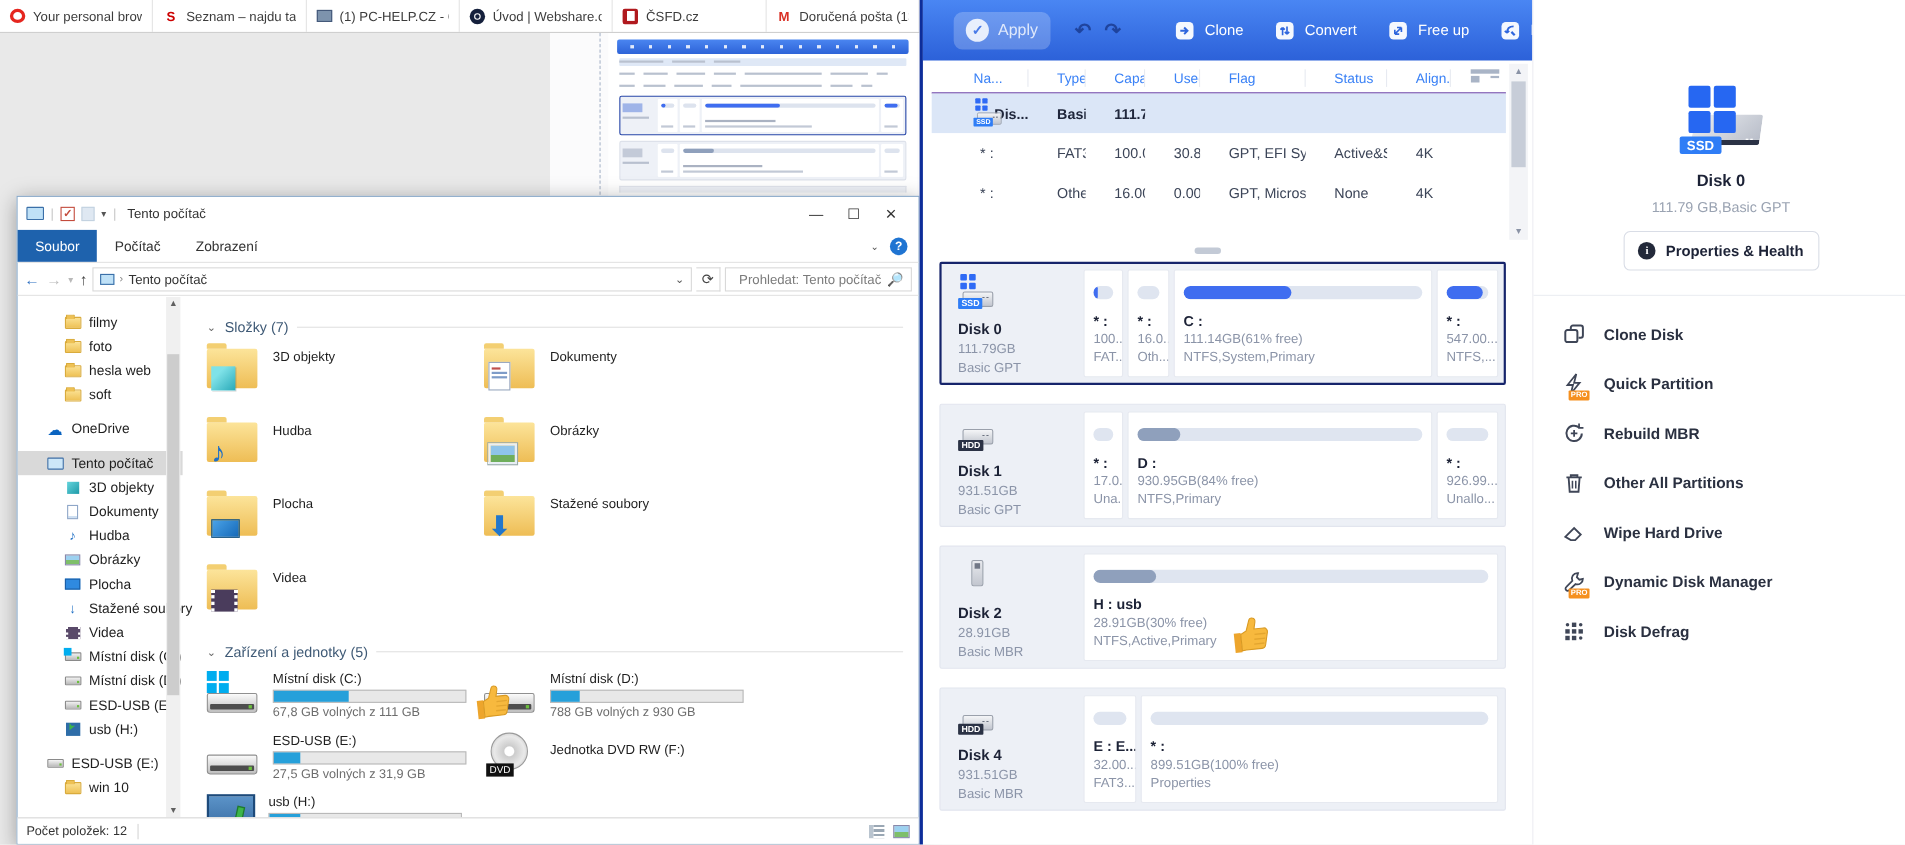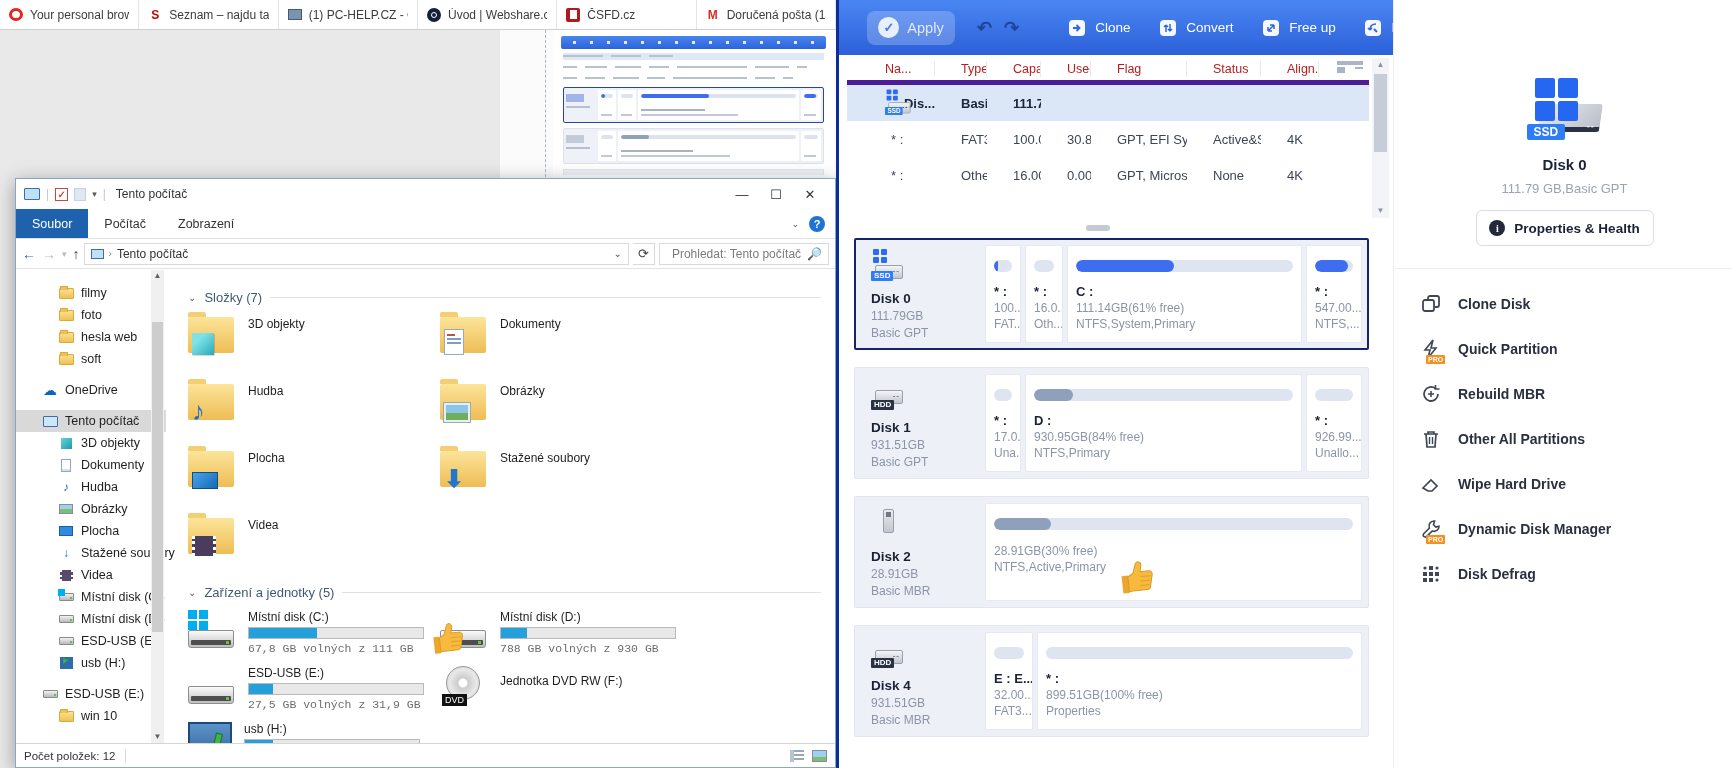--- a/index.html
+++ b/index.html
@@ -114,21 +114,21 @@
   .ovl-img { width:26px; height:19px; border:2px solid #e8eef5; background:linear-gradient(#8fc4ea 55%, #6fae5c 45%); box-shadow:0 0 0 1px #9aa; }
   .ovl-mon { width:26px; height:17px; background:linear-gradient(135deg,#4aa3e8,#1669b8); border:1px solid #11507e; }
   .ovl-down { color:#2277cc; font-size:24px; font-weight:bold; line-height:20px; }
   .ovl-film { width:24px; height:20px; background:#4a3c5c; border-left:3px dotted #fff; border-right:3px dotted #fff; }
   .ftile .flabel { margin-top:2px; }
   .dtile { display:flex; gap:12px; height:56px; cursor:default; }
   .dtile .dinfo { display:flex; flex-direction:column; gap:3px; min-width:0; }
   .dtile .dname { white-space:nowrap; }
   .dbar { width:176px; height:12px; border:1px solid #b9b9b9; background:#e8e8e8; }
   .dbar i { display:block; height:100%; background:#26a0da; }
-  .dsize { color:#6d6d6d; font-size:11.5px;font-family:Liberation Mono, monospace; }
+  .dsize { color:#6d6d6d; font-size:11.5px; }
   .hdd-ico { width:48px; height:44px; position:relative; flex:0 0 48px; }
   .hdd-body { position:absolute; left:0; bottom:6px; width:46px; height:18px; background:linear-gradient(#fafafa,#bfbfbf); border:1px solid #8f8f8f; border-radius:2px 2px 3px 3px; }
   .hdd-body::after { content:""; position:absolute; left:2px; right:2px; bottom:2px; height:5px; background:#4d4d4d; border-radius:1px; }
   .hdd-body::before { content:""; position:absolute; right:4px; bottom:3px; width:3px; height:3px; background:#6cbf3e; z-index:2; }
   .winflag { position:absolute; left:0; top:0; width:21px; height:21px; display:grid; grid-template-columns:9px 9px; grid-template-rows:9px 9px; gap:2px; }
   .winflag i { background:#00adef; display:block; }
   .dvd-ico { width:48px; height:44px; position:relative; flex:0 0 48px; }
   .dvd-disc { position:absolute; left:6px; top:0; width:34px; height:34px; border-radius:50%; background:radial-gradient(circle at 50% 50%, #fff 0 4px, #ccc 5px, #e9e9e9 60%, #b5b5b5); border:1px solid #9a9a9a; }
   .dvd-badge { position:absolute; left:2px; bottom:4px; background:#111; color:#fff; font-size:9px; padding:1px 3px; }
   .usb-ico { width:44px; height:44px; background:linear-gradient(#5b93c8,#2d5f96); border:2px solid #1d4a7a; position:relative; flex:0 0 44px; }
@@ -145,21 +145,21 @@
   .ptoolbar { position:absolute; left:0; top:0; right:0; height:55px; background:linear-gradient(180deg,#4a86f3,#2c61d9); display:flex; align-items:center; }
   .apply-btn { margin-left:28px; width:88px; height:34px; border-radius:8px; background:rgba(255,255,255,.22); display:flex; align-items:center; justify-content:center; gap:8px; color:rgba(255,255,255,.8); font-size:14.5px; cursor:default; }
   .apply-check { width:21px; height:21px; border-radius:50%; background:rgba(255,255,255,.85); color:#4a7be8; font-size:13px; font-weight:bold; display:flex; align-items:center; justify-content:center; }
   .undoredo { display:flex; gap:12px; margin-left:22px; font-size:18px; font-weight:bold; color:rgba(8,28,96,.55); }
   .ptools { flex:1; display:flex; justify-content:space-between; margin:0 36px 0 48px; }
   .ptool { display:flex; align-items:center; gap:8px; color:#fff; font-size:13.5px; cursor:default; white-space:nowrap; }
   .ptool svg { display:block; }
 
   .ptable { position:absolute; left:8px; top:58px; width:522px; }
   .prow { display:grid; grid-template-columns:88px 52px 54px 50px 96px 74px 58px 1fr; align-items:center; height:36px; font-size:13px; color:#3c4558; }
-  .prow.head { height:27px; font-size:12.5px; color:#b91c1c; border-bottom:5px solid #4c1d95; }
+  .prow.head { height:27px; font-size:12.5px; color:#3b82f6; border-bottom:1px solid #4c1d95; }
   .prow.head > div { border-right:1px solid #e7eaf1; padding-left:26px; height:16px; line-height:16px; }
   .prow.head > div:first-child { padding-left:38px; }
   .prow.head > div:last-child { border-right:none; }
   .prow .c-name { padding-left:38px; display:flex; align-items:center; gap:6px; }
   .prow > div { padding-left:26px; white-space:nowrap; overflow:hidden; }
   .prow > div.c-name { padding-left:38px; }
   .prow.selrow { background:#dbe6f7; }
   .layout-ico { justify-self:end; margin-right:6px; width:18px; height:12px; border-top:4px solid #a9b4c6; position:relative; }
   .layout-ico::after { content:""; position:absolute; left:0; top:2px; width:8px; height:6px; background:#a9b4c6; }
   .layout-ico::before { content:""; position:absolute; right:0; top:2px; width:8px; height:2px; background:#a9b4c6; }
@@ -857,20 +857,21 @@
         <div class="info">
           <span class="mico"><span class="stick"></span></span>
           <div class="dkname">Disk 2</div>
           <div class="dksize">28.91GB</div>
           <div class="dkscheme">Basic MBR</div>
         </div>
         <div class="pcell wflex">
           <div class="bar bar-gray">
               <i style="width:16%"></i>
             </div>
+          <div class="plabel">H : usb</div>
           <div class="psize">28.91GB(30% free)</div>
           <div class="pfs">NTFS,Active,Primary</div>
         </div>
       </div>
 
       <div class="dbox">
         <div class="info">
           <span class="mico"><span class="body" style="bottom:4px"></span><span class="badge b-hdd">HDD</span></span>
           <div class="dkname">Disk 4</div>
           <div class="dksize">931.51GB</div>

